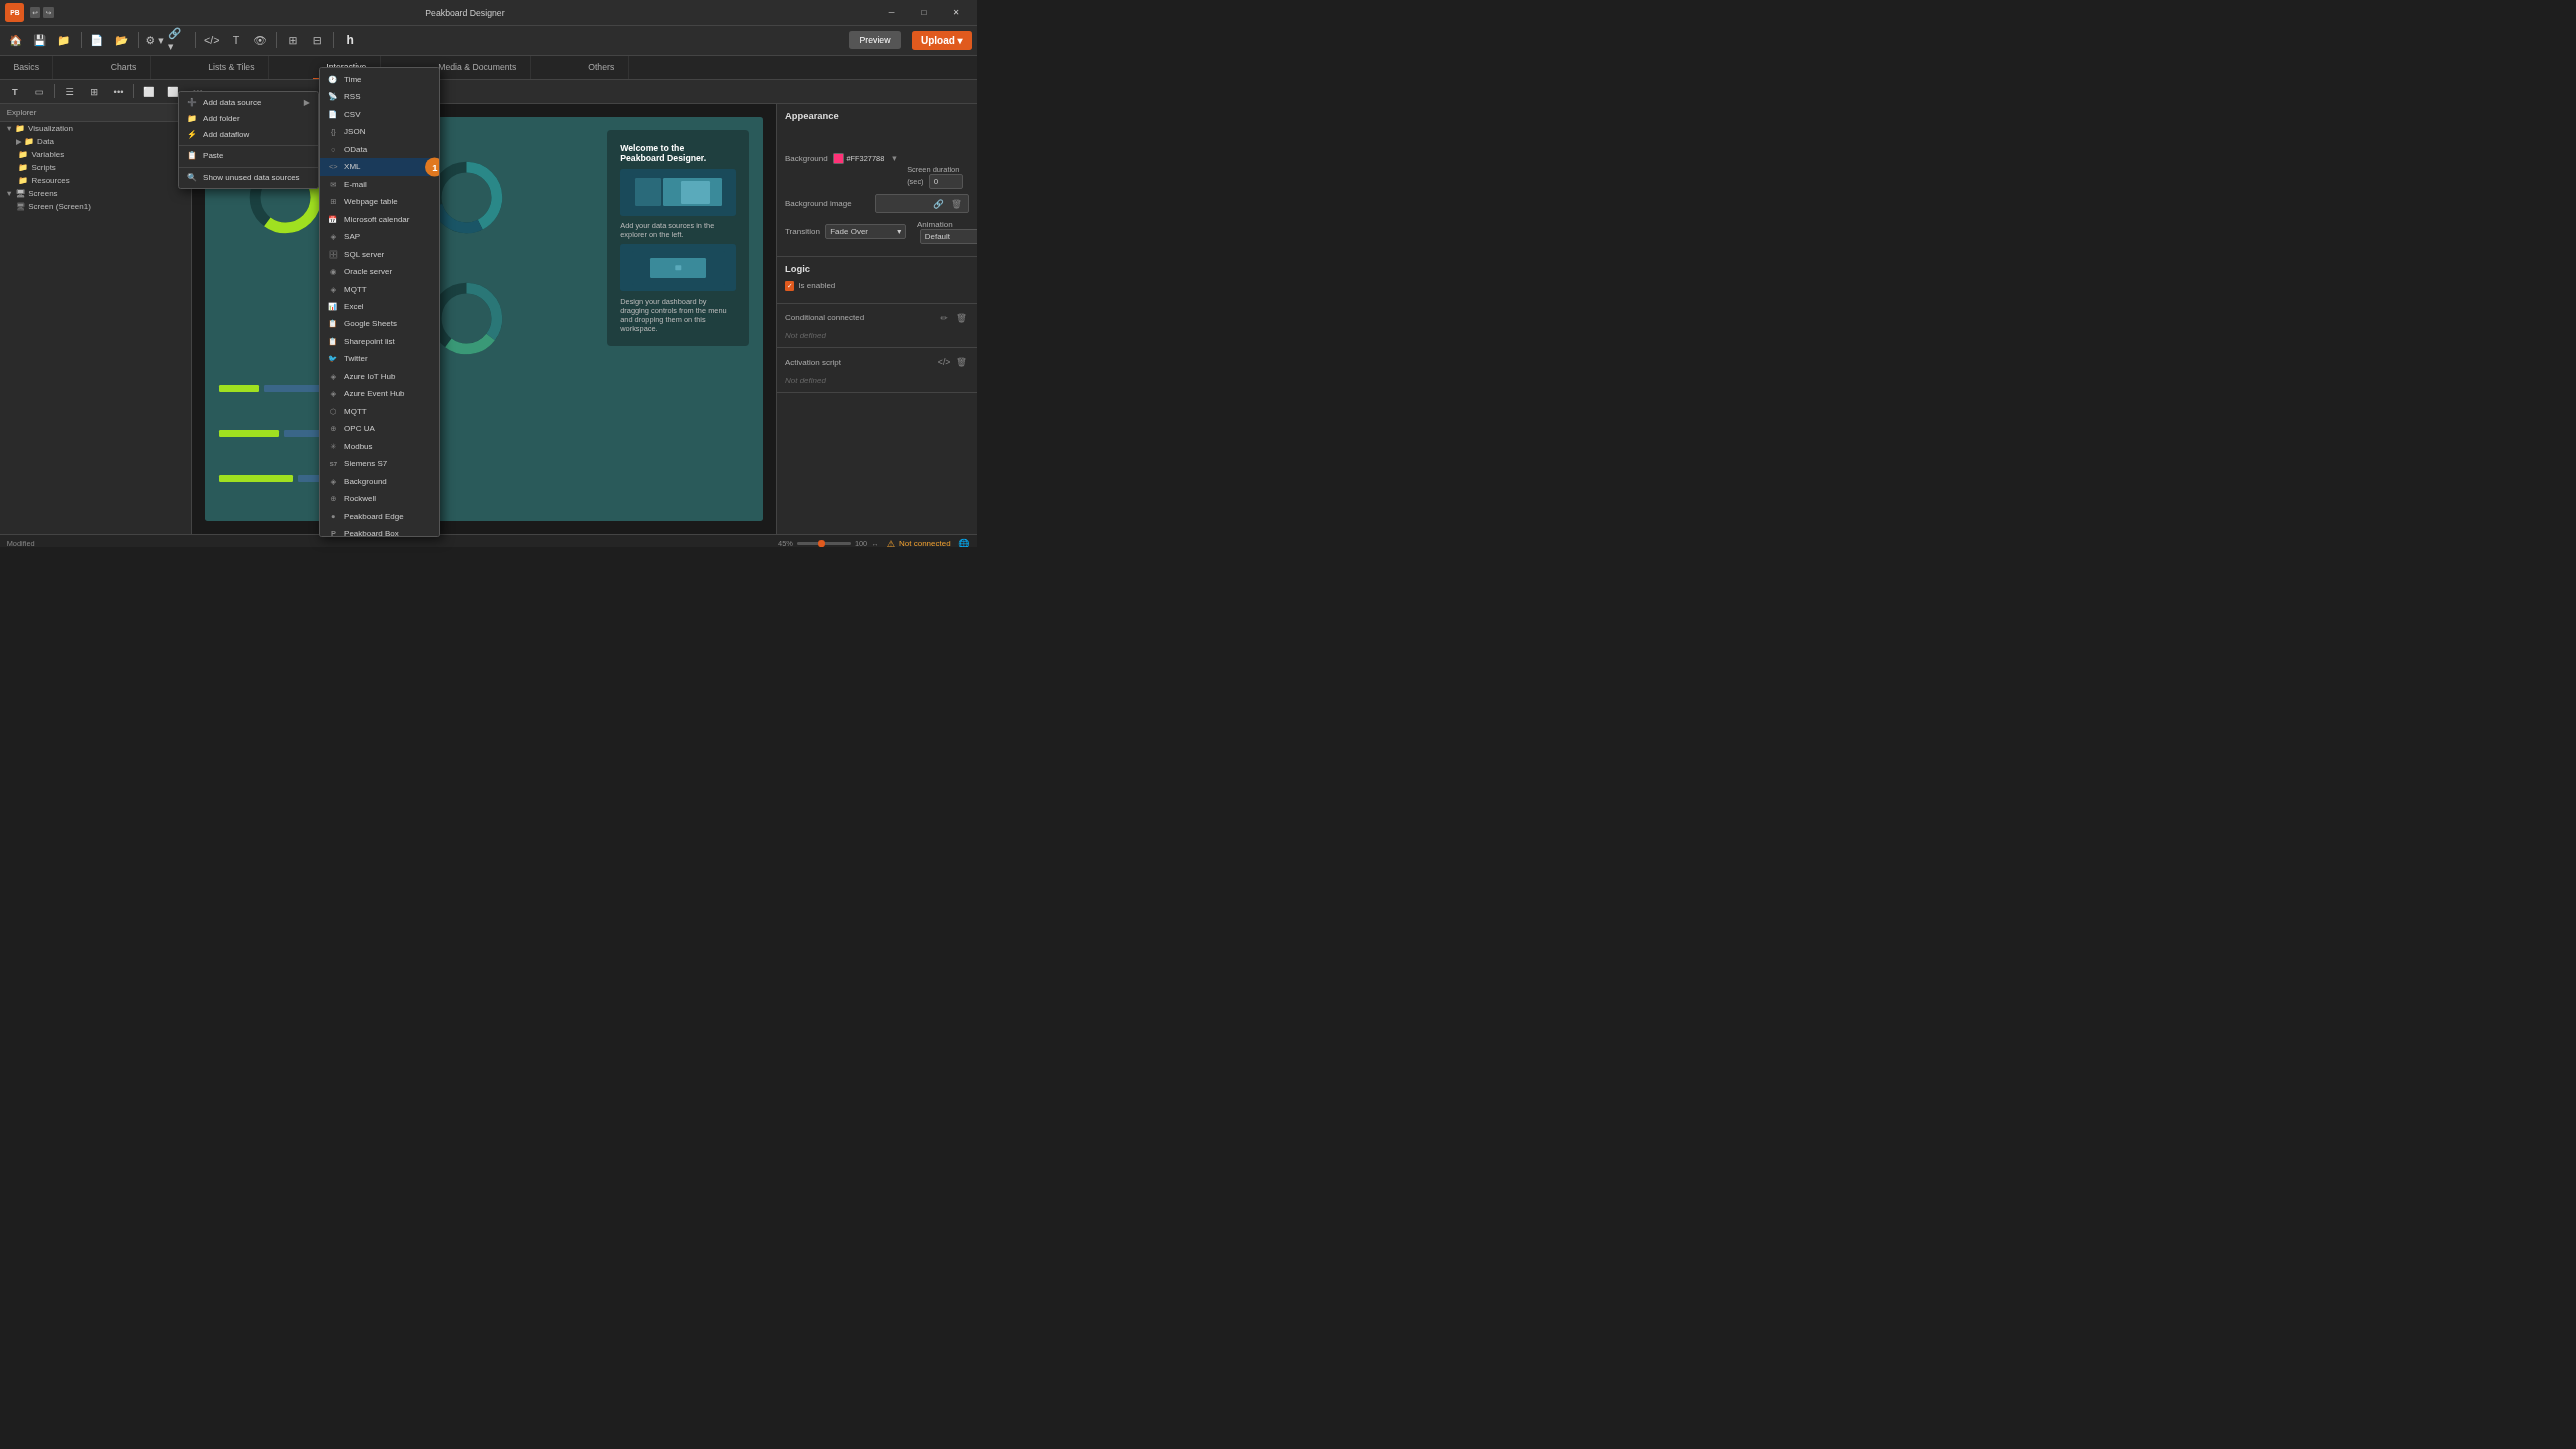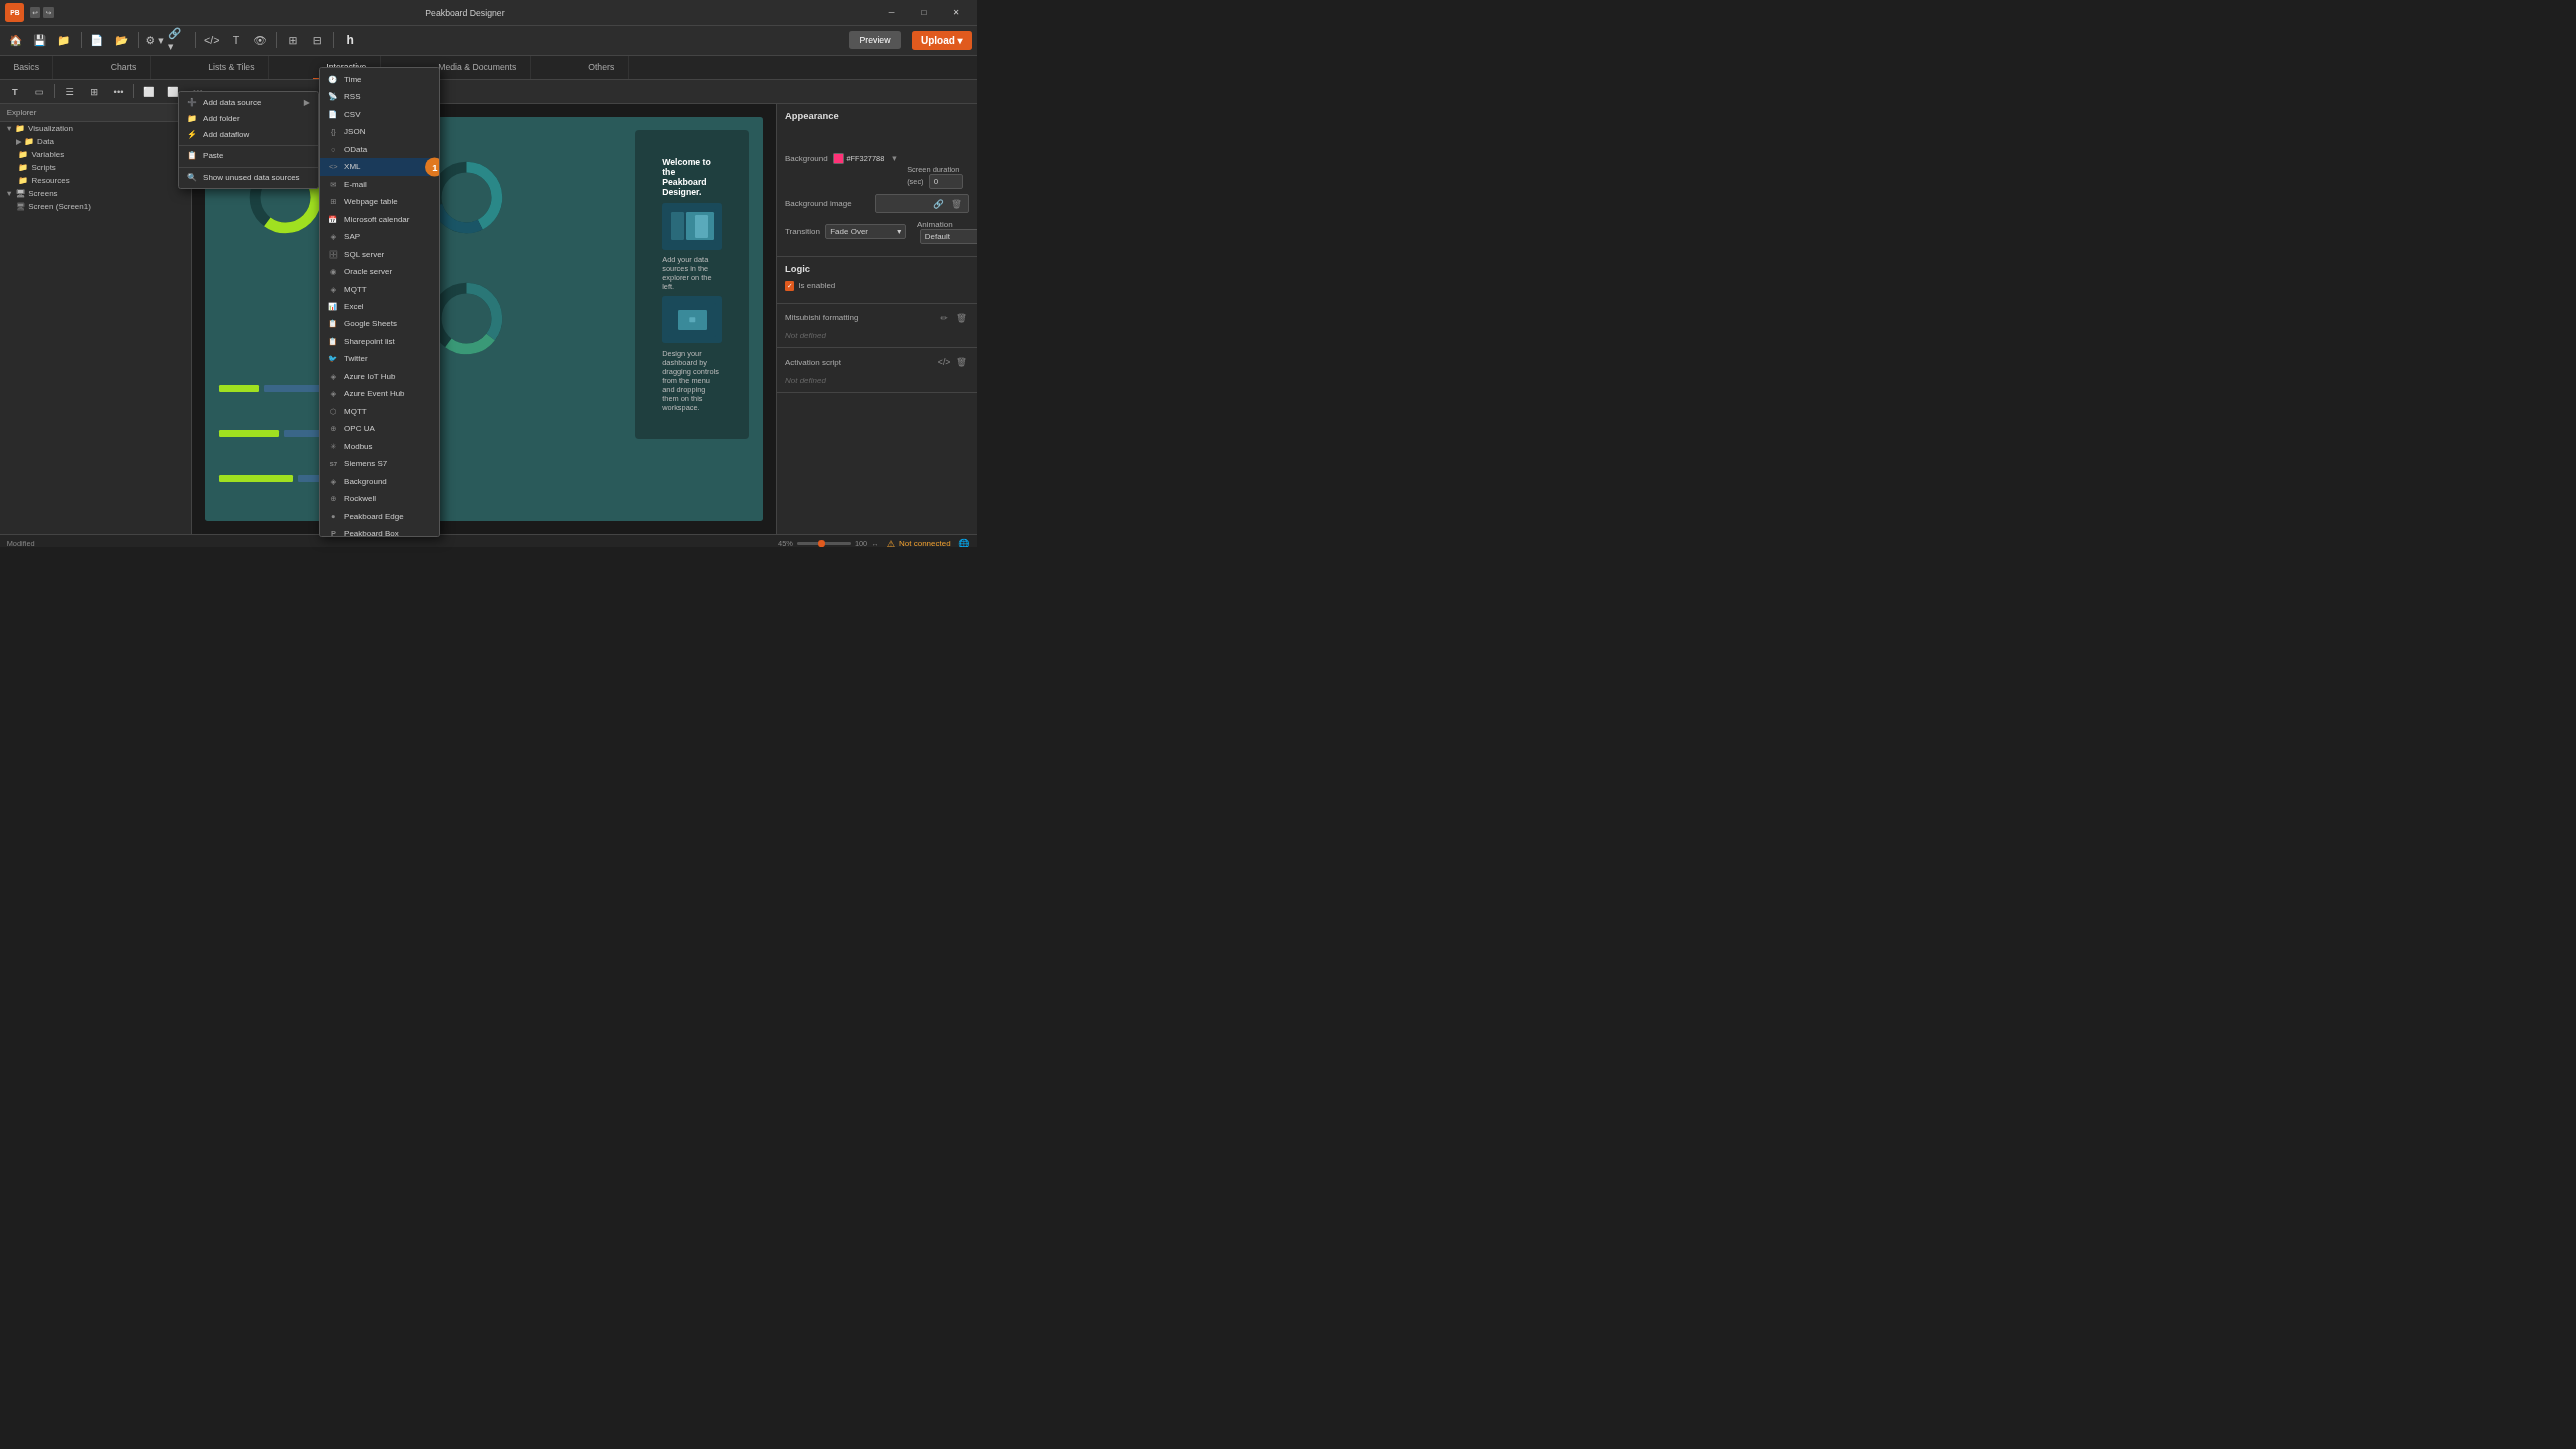--- a/index.html
+++ b/index.html
@@ -118,24 +118,24 @@
       background: #2a5a5a;
       border-radius: 2.7px;
       overflow: hidden;
     }
 
     
     #welcome-panel {
       position: absolute;
       right: 13.4px;
       top: 13.4px;
-      width: 114px;
+      width: 142px;
       background: rgba(30,60,60,0.9);
       border-radius: 4px;
-      padding: 27px;
+      padding: 13px;
       color: #ccc;
       font-size: 7.4px;
     }
     #welcome-panel h3 { color: #fff; font-size: 8.7px; margin-bottom: 5.4px; }
     .welcome-img {
       width: 100%;
       height: 47px;
       background: #1a4a5a;
       border-radius: 2.7px;
       margin: 5.4px 0;
@@ -581,21 +581,21 @@
       <div class="prop-title">Logic</div>
 
       <div class="prop-row checkbox-area">
         <div class="checkbox-mock">✓</div>
         <span class="prop-label">Is enabled</span>
       </div>
     </div>
 
     <div class="prop-section">
       <div class="prop-row">
-        <span class="prop-label">Mitsubishi formatting</span>
+        <span class="prop-label">Conditional connected</span>
         <div class="prop-btn-row">
           <div class="prop-icon-btn">✏</div>
           <div class="prop-icon-btn">🗑</div>
         </div>
       </div>
       <span class="not-defined">Not defined</span>
     </div>
 
     <div class="prop-section">
       <div class="prop-row">

